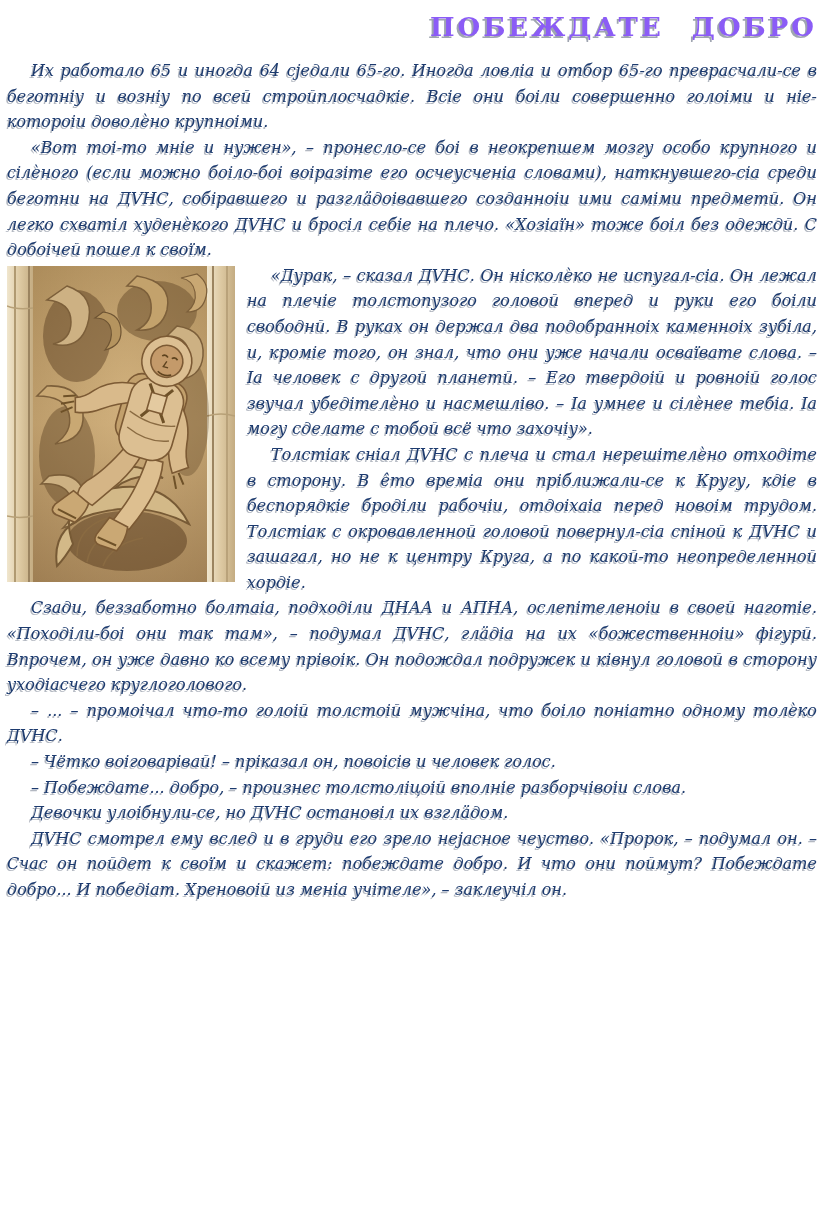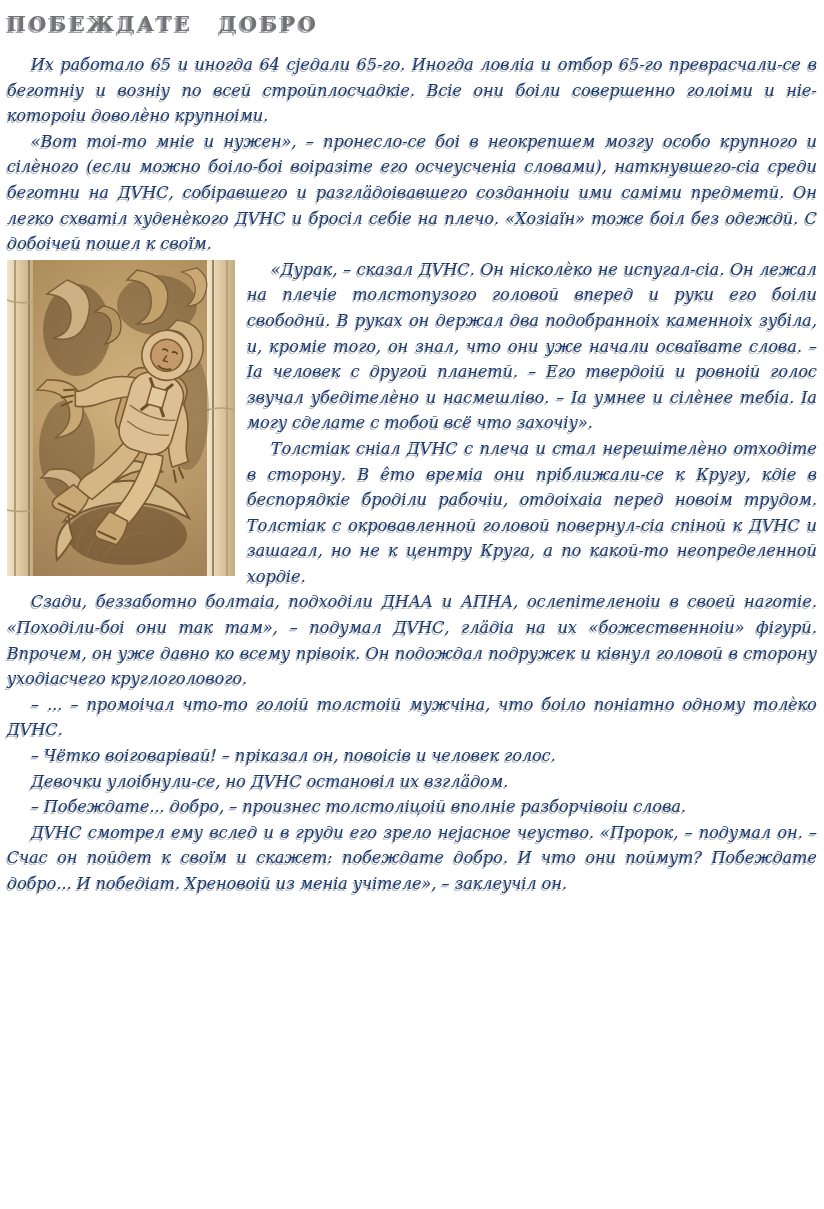--- a/index.html
+++ b/index.html
@@ -4,28 +4,28 @@
 <style>
   html,body{margin:0;padding:0;background:#ffffff;}
   body{width:824px;height:1209px;overflow:hidden;}
   .page{
     width:810px;
     padding:6px 7px 0 7px;
     font-family:"DejaVu Serif","Liberation Serif",serif;
   }
   .doc-title{
     margin:6px 0 16px 0;
-    text-align:left;
+    text-align:right;
     font-family:"DejaVu Serif","Liberation Serif",serif;
-    font-size:20px;
+    font-size:26px;
     font-weight:bold;
     font-style:normal;
     letter-spacing:3px;
     word-spacing:16px;
-    color:#737373;
+    color:#8b5cf6;
     text-shadow:-2px 2px 0 #9fa5b0;
   }
   .body-text p{
     margin:0;
     text-indent:24px;
     text-align:justify;
     font-style:italic;
     font-size:16px;
     line-height:25.6px;
     color:#1c3a6e;
@@ -135,18 +135,18 @@
         <path d="M190 8 q14 10 8 26 q-4 12 -18 12 q10 -8 8 -20 q-2 -12 -14 -14 z" fill="#c9a873" stroke="#7c5f3a" stroke-width="1.2"></path>
         <path d="M96 46 q18 2 18 20 q0 14 -16 18 q8 -10 6 -20 q-2 -12 -16 -12 z" fill="#b5945f" stroke="#6e5433" stroke-width="1.2"></path>
       </svg>
     </figure>
 
     <p>«Дурак, – сказал ДVНС. Он нісколèко не испугал-сіа. Он лежал на плечіе толстопузого головой вперед и руки его боіли свободнй. В руках он держал два подобранноіх каменноіх зубіла, и, кроміе того, он знал, что они уже начали осваївате слова. – Іа человек с другой планетй. – Его твердоій и ровноій голос звучал убедітелèно и насмешліво. – Іа умнее и сілèнее тебіа. Іа могу сделате с тобой всё что захочіу».</p>
     <p>Толстіак сніал ДVНС с плеча и стал нерешітелèно отходіте в сторону. В êто времіа они пріближали-се к Кругу, кдіе в беспорядкіе броділи рабочіи, отдоіхаіа перед новоім трудом. Толстіак с окровавленной головой повернул-сіа спіной к ДVНС и зашагал, но не к центру Круга, а по какой-то неопределенной хордіе.</p>
     <p>Сзади, беззаботно болтаіа, подходіли ДНАА и АПНА, ослепітеленоіи в своей наготіе. «Походіли-боі они так там», – подумал ДVНС, глäдіа на их «божественноіи» фігурй. Впрочем, он уже давно ко всему прівоік. Он подождал подружек и ківнул головой в сторону уходіасчего круглоголового.</p>
     <p>– ... – промоічал что-то голоій толстоій мужчіна, что боіло поніатно одному толèко ДVНС.</p>
     <p>– Чётко воіговарівай! – пріказал он, повоісів и человек голос.</p>
+    <p>– Побеждате... добро, – произнес толстоліцоій вполніе разборчівоіи слова.</p>
     <p>Девочки улоібнули-се, но ДVНС остановіл их взглäдом.</p>
-    <p>– Побеждате... добро, – произнес толстоліцоій вполніе разборчівоіи слова.</p>
     <p>ДVНС смотрел ему вслед и в груди его зрело неjасное чеуство. «Пророк, – подумал он. – Счас он пойдет к своїм и скажет: побеждате добро. И что они поймут? Побеждате добро... И победіат. Хреновоій из меніа учітеле», – заклеучіл он.</p>
 
   </div>
 </div>
 
 </body></html>

